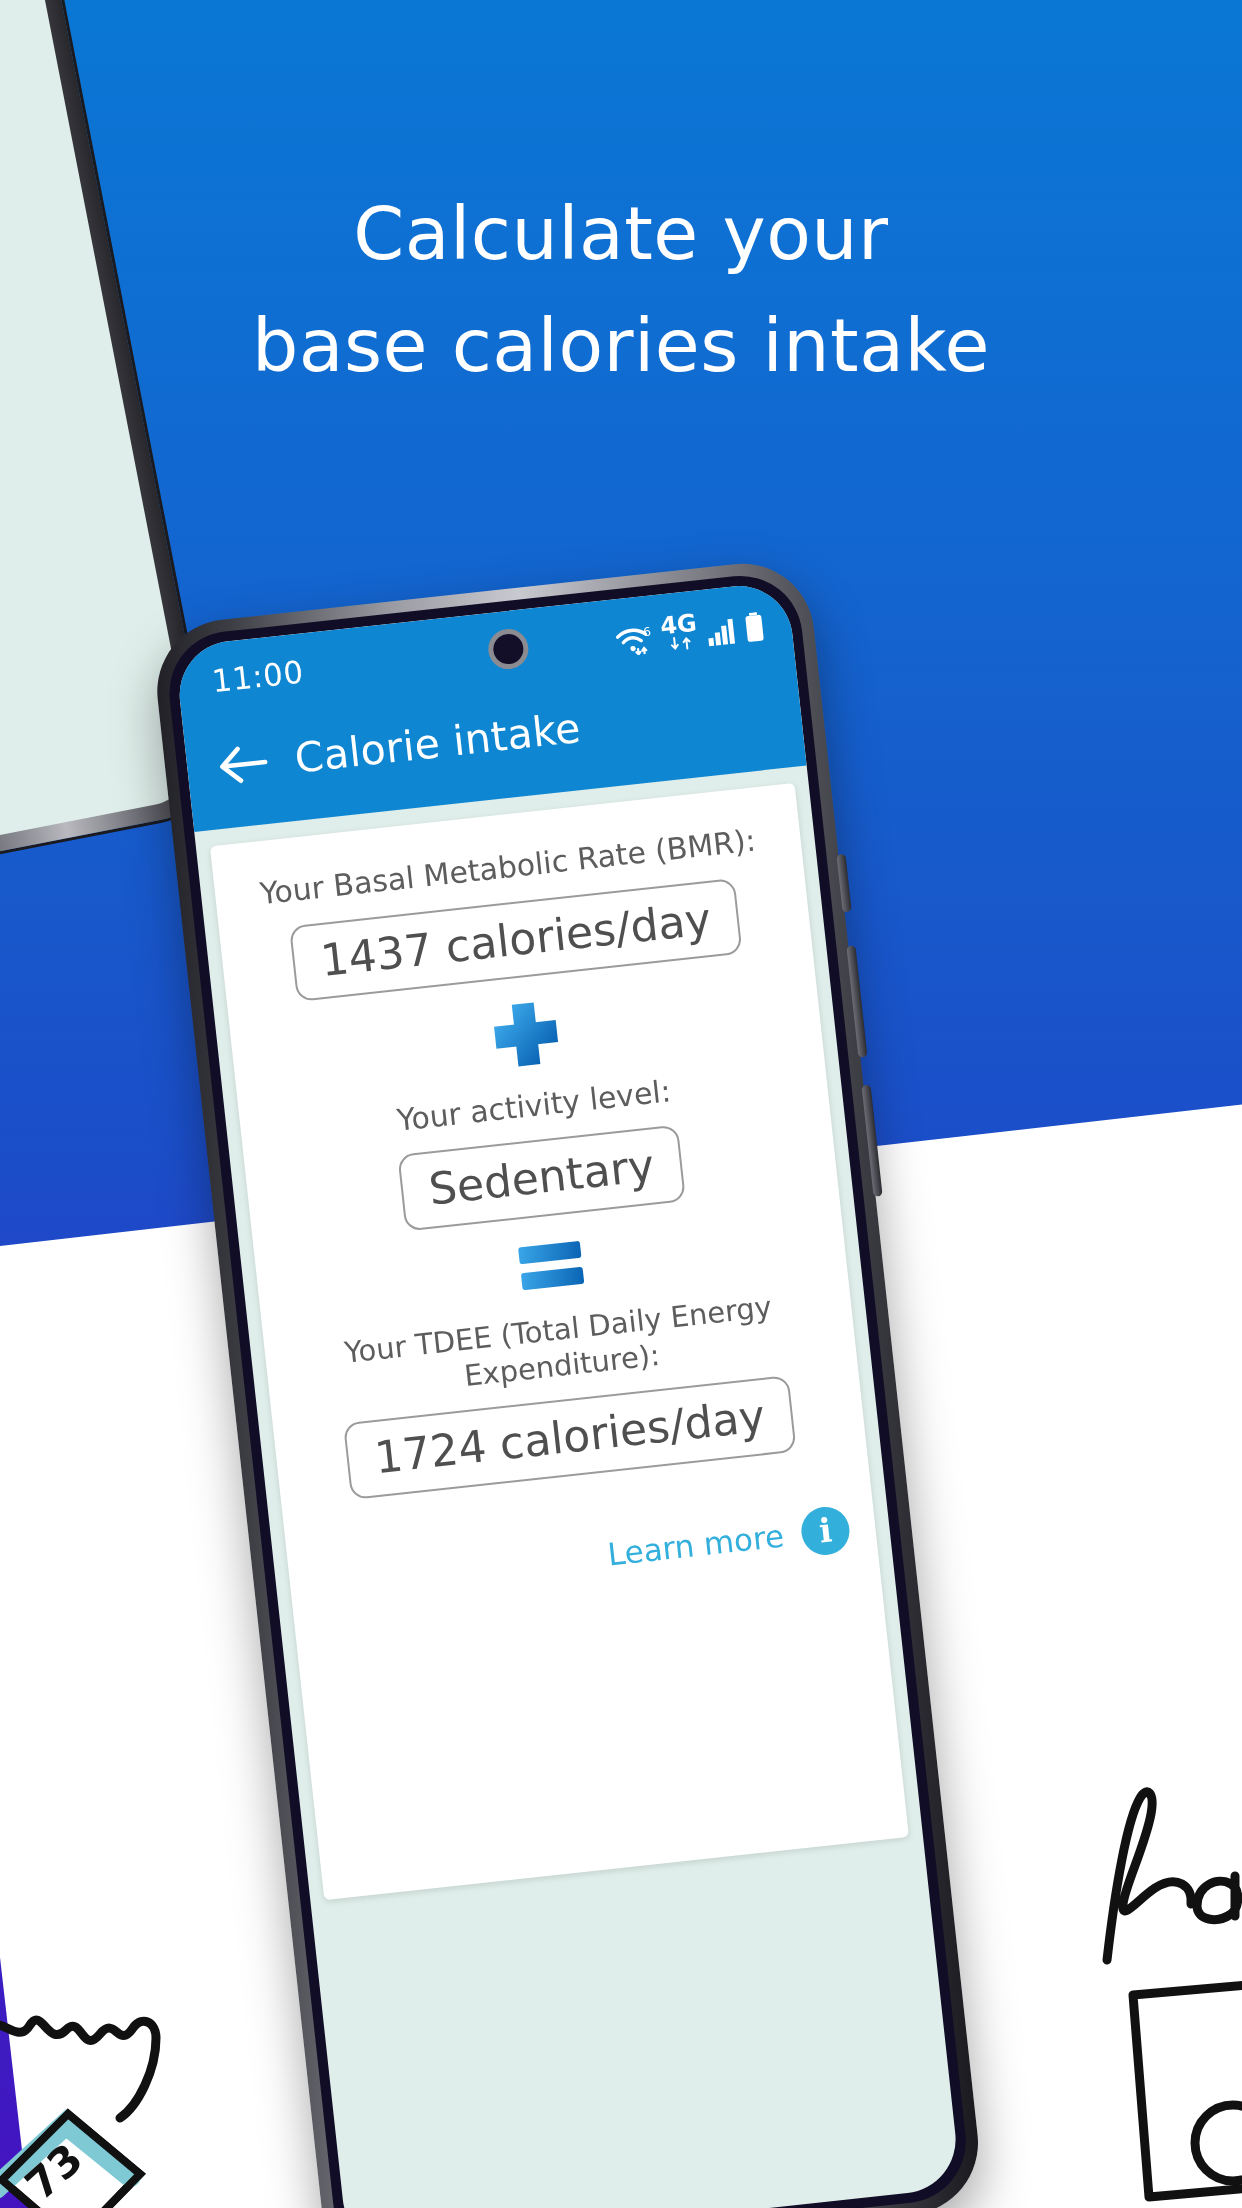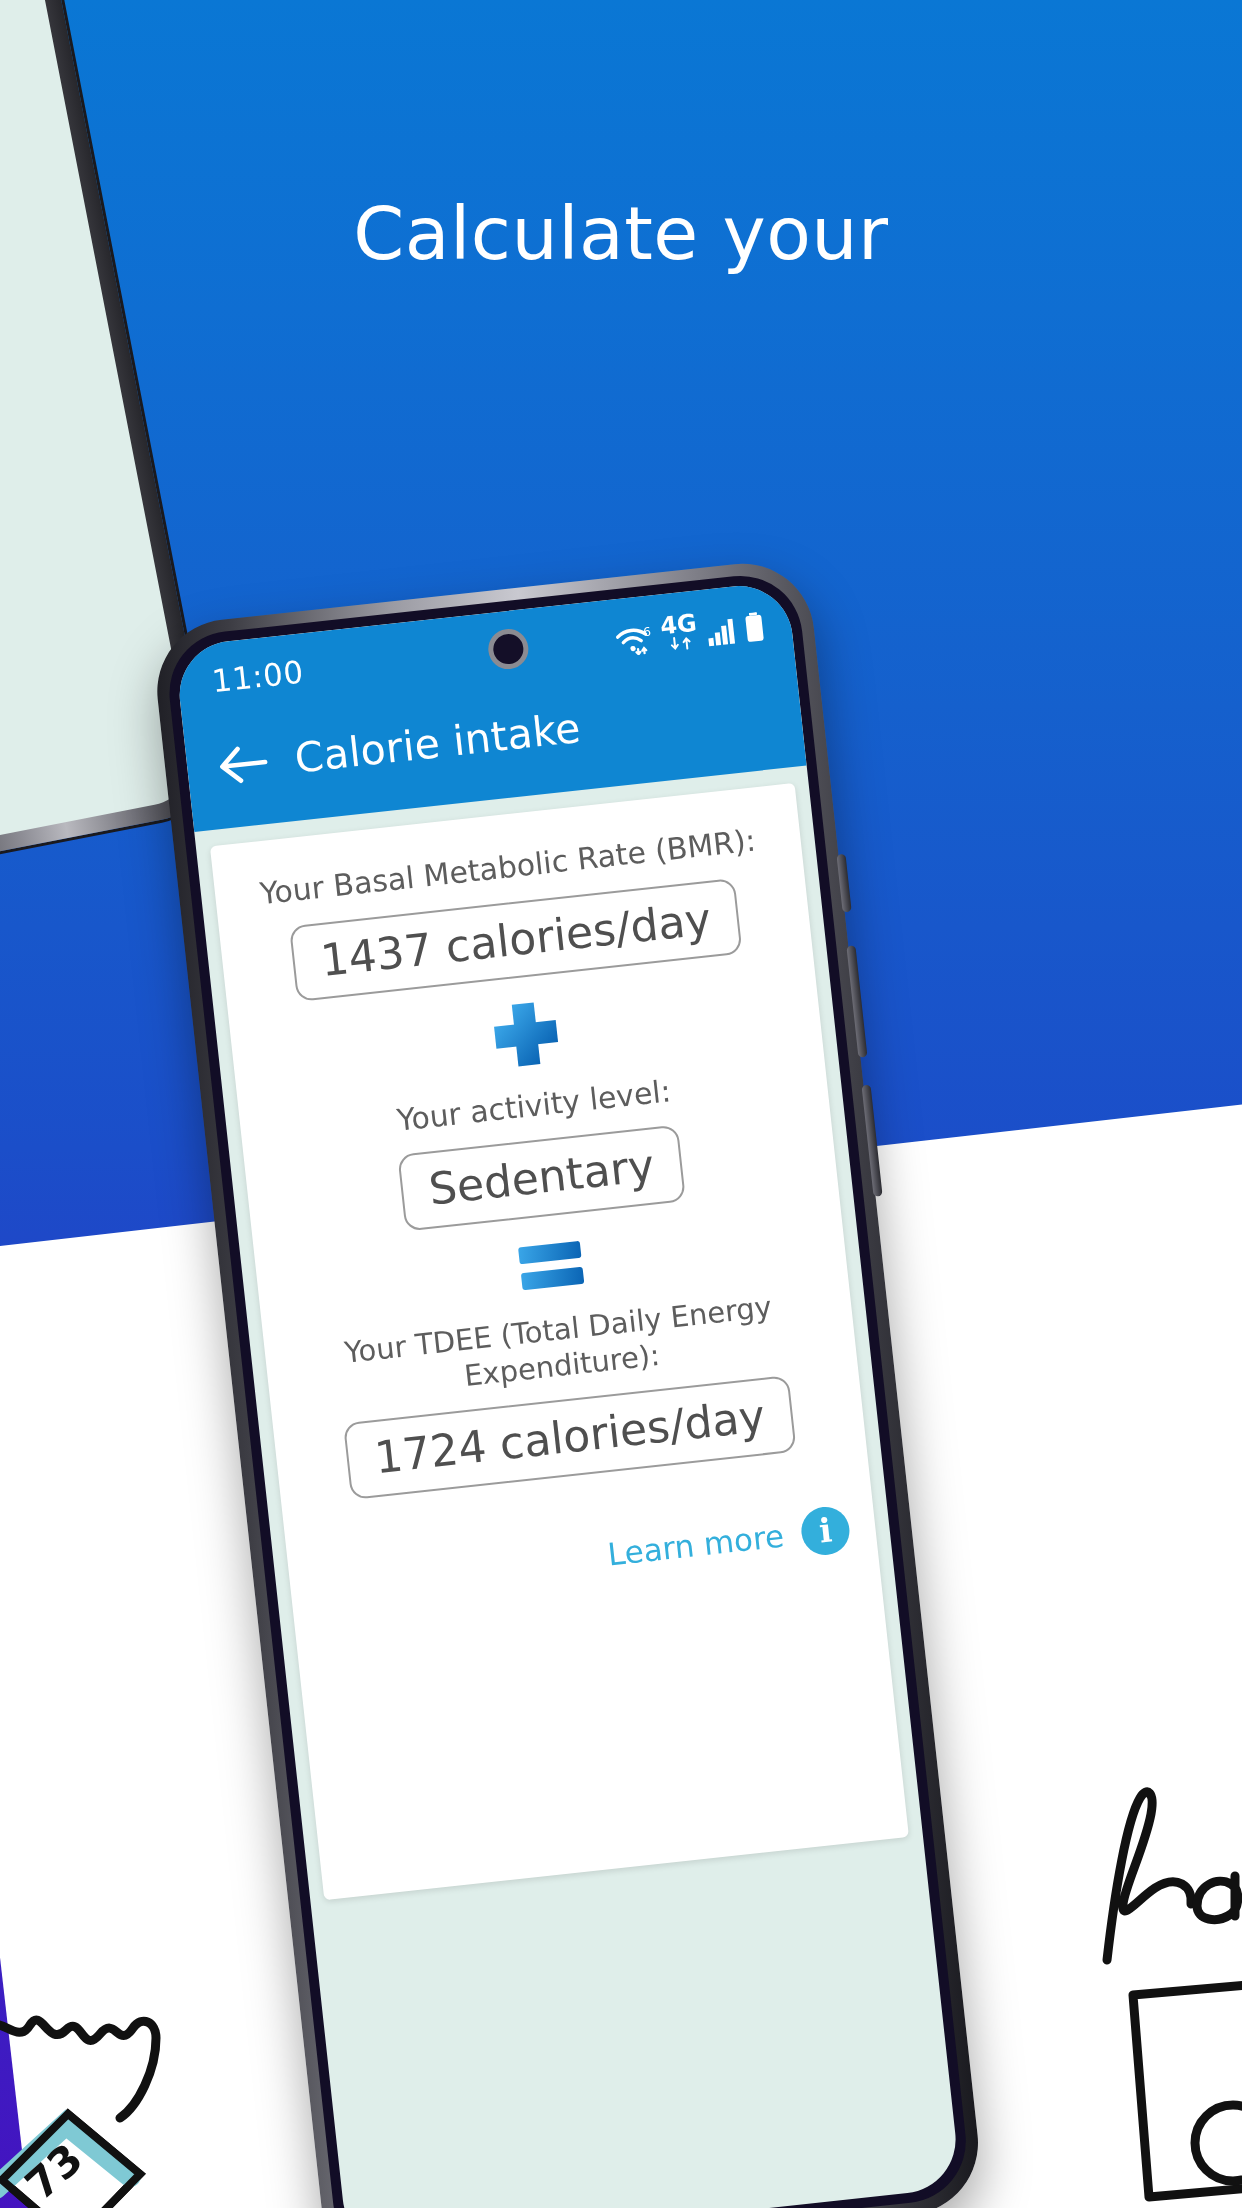--- a/index.html
+++ b/index.html
@@ -186,20 +186,21 @@
 
   <div class="phone-back">
     <div class="body"></div>
     <div class="screen">
       
     </div>
   </div>
 
   <div class="headline">
     <div>Calculate your</div>
+    <div>base calories intake</div>
   </div>
 
   <div class="phone">
     <div class="frame"></div>
     <div class="btn b1"></div>
     <div class="btn b2"></div>
     <div class="btn b3"></div>
     <div class="bezel"></div>
 
     <div class="screen">

